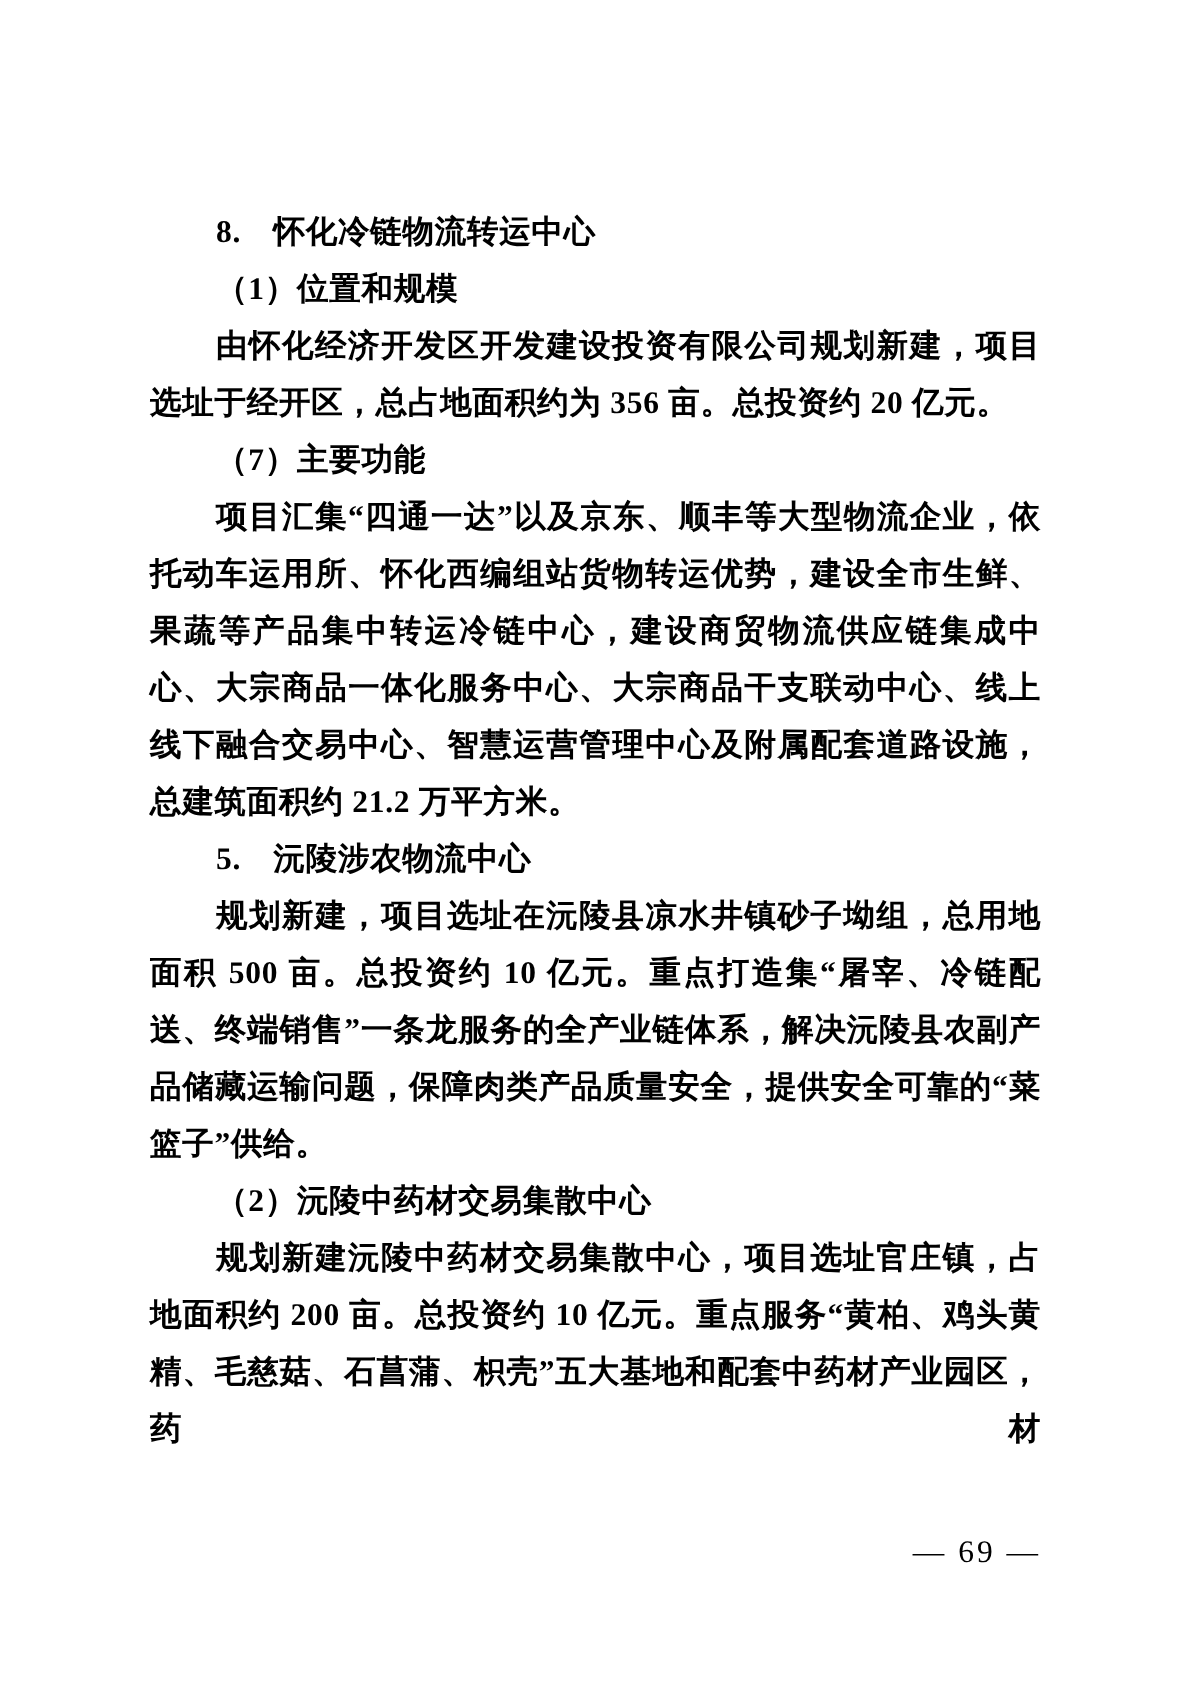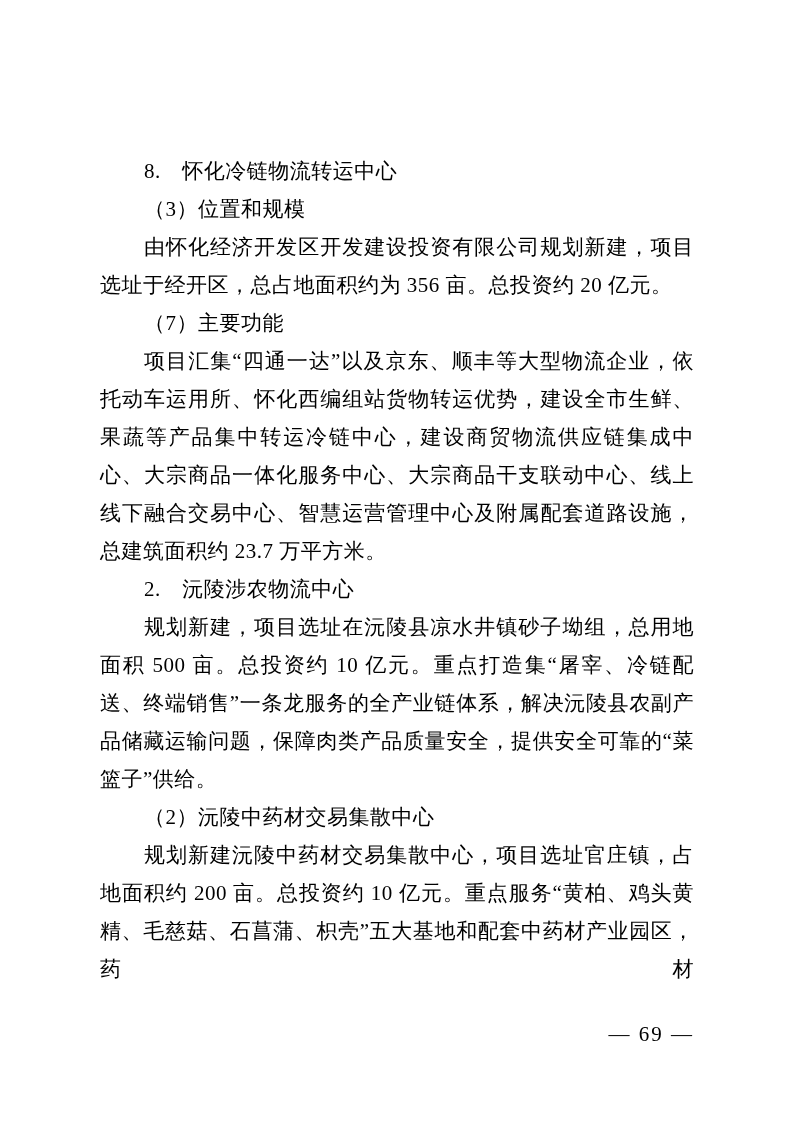--- a/index.html
+++ b/index.html
@@ -12,22 +12,23 @@
     width: 793px;
     height: 1122px;
     background: #ffffff;
     overflow: hidden;
     font-family: "Liberation Serif", "DejaVu Serif", serif;
     color: #000000;
   }
   .text-block {
     position: absolute;
     left: 100px;
-    top: 152px;
+    top: 135px;
     width: 594px;
+    font-weight: bold;
   }
   .para {
     margin: 0;
     font-size: 21px;
     line-height: 38px;
     text-indent: 44px;
     letter-spacing: 0.5px;
     white-space: pre-wrap;
   }
   .para.body {
@@ -46,23 +47,23 @@
     line-height: 38px;
     letter-spacing: 2px;
   }
 </style>
 </head>
 <body>
 
 <div class="doc-page">
   <div class="text-block">
     <p class="para heading">8.　怀化冷链物流转运中心</p>
-    <p class="para sub">（3）位置和规模</p>
+    <p class="para sub">（1）位置和规模</p>
     <p class="para body">由怀化经济开发区开发建设投资有限公司规划新建，项目选址于经开区，总占地面积约为 356 亩。总投资约 20 亿元。</p>
     <p class="para sub">（7）主要功能</p>
-    <p class="para body">项目汇集“四通一达”以及京东、顺丰等大型物流企业，依托动车运用所、怀化西编组站货物转运优势，建设全市生鲜、果蔬等产品集中转运冷链中心，建设商贸物流供应链集成中心、大宗商品一体化服务中心、大宗商品干支联动中心、线上线下融合交易中心、智慧运营管理中心及附属配套道路设施，总建筑面积约 23.7 万平方米。</p>
-    <p class="para heading">2.　沅陵涉农物流中心</p>
+    <p class="para body">项目汇集“四通一达”以及京东、顺丰等大型物流企业，依托动车运用所、怀化西编组站货物转运优势，建设全市生鲜、果蔬等产品集中转运冷链中心，建设商贸物流供应链集成中心、大宗商品一体化服务中心、大宗商品干支联动中心、线上线下融合交易中心、智慧运营管理中心及附属配套道路设施，总建筑面积约 21.2 万平方米。</p>
+    <p class="para heading">5.　沅陵涉农物流中心</p>
     <p class="para body">规划新建，项目选址在沅陵县凉水井镇砂子坳组，总用地面积 500 亩。总投资约 10 亿元。重点打造集“屠宰、冷链配送、终端销售”一条龙服务的全产业链体系，解决沅陵县农副产品储藏运输问题，保障肉类产品质量安全，提供安全可靠的“菜篮子”供给。</p>
     <p class="para sub">（2）沅陵中药材交易集散中心</p>
     <p class="para body continued">规划新建沅陵中药材交易集散中心，项目选址官庄镇，占地面积约 200 亩。总投资约 10 亿元。重点服务“黄柏、鸡头黄精、毛慈菇、石菖蒲、枳壳”五大基地和配套中药材产业园区，药材</p>
   </div>
   <div class="page-number">— 69 —</div>
 </div>
 
 </body></html>

